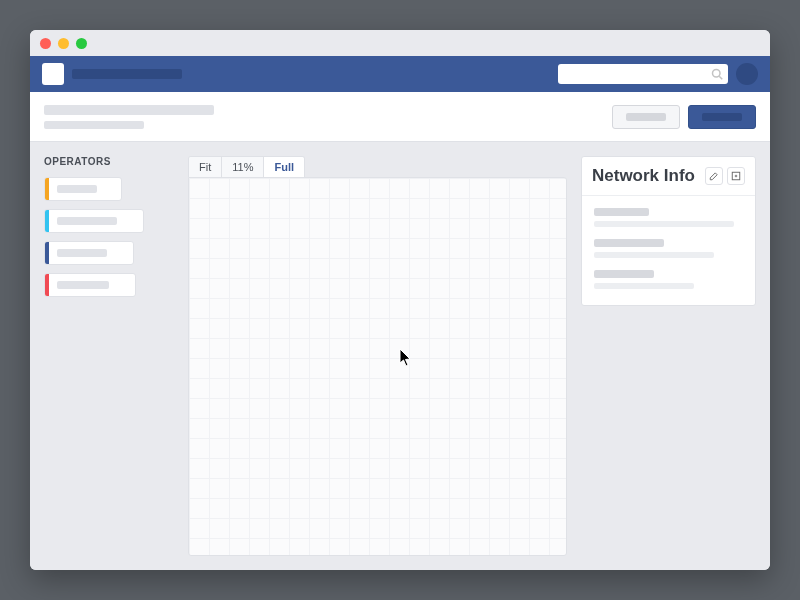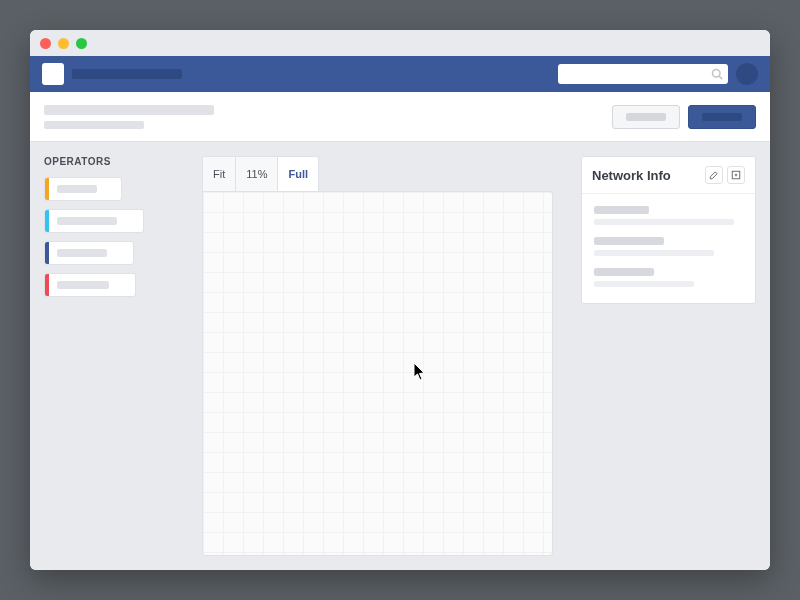--- a/index.html
+++ b/index.html
@@ -114,21 +114,21 @@
     border: 1px solid #32508a;
   }
   .btn-primary .inner {
     width: 40px; height: 8px; background: #2f4a82; border-radius: 2px;
   }
 
   .content {
     flex: 1;
     display: flex;
     padding: 14px;
-    gap: 28px;
+    gap: 14px;
     background: #e9eaee;
     overflow: hidden;
     justify-content: flex-end;
   }
 
   .sidebar {
     width: 130px;
     display: flex;
     flex-direction: column;
   }
@@ -181,21 +181,21 @@
     border-radius: 3px 3px 0 0;
     width: fit-content;
     overflow: hidden;
   }
   .zoom-btn {
     font-size: 11px;
     color: #4a4f57;
     background: #f7f8fa;
     border: none;
     border-right: 1px solid #dfe1e6;
-    padding: 11px 10px;
+    padding: 4px 10px;
     cursor: pointer;
   }
   .zoom-btn:last-child { border-right: none; }
   .zoom-btn.active {
     background: #fff;
     color: #3b5998;
     font-weight: 600;
   }
   .canvas {
     flex: 1;
@@ -222,21 +222,21 @@
     padding: 0;
     height: fit-content;
   }
   .info-header {
     display: flex;
     align-items: center;
     padding: 9px 10px;
     border-bottom: 1px solid #eceef1;
   }
   .info-title {
-    font-size: 13px;
+    font-size: 17px;
     font-weight: 600;
     color: #3a3f47;
     flex: 1;
   }
   .info-actions {
     display: flex;
     gap: 4px;
   }
   .icon-btn {
     width: 18px; height: 18px;

